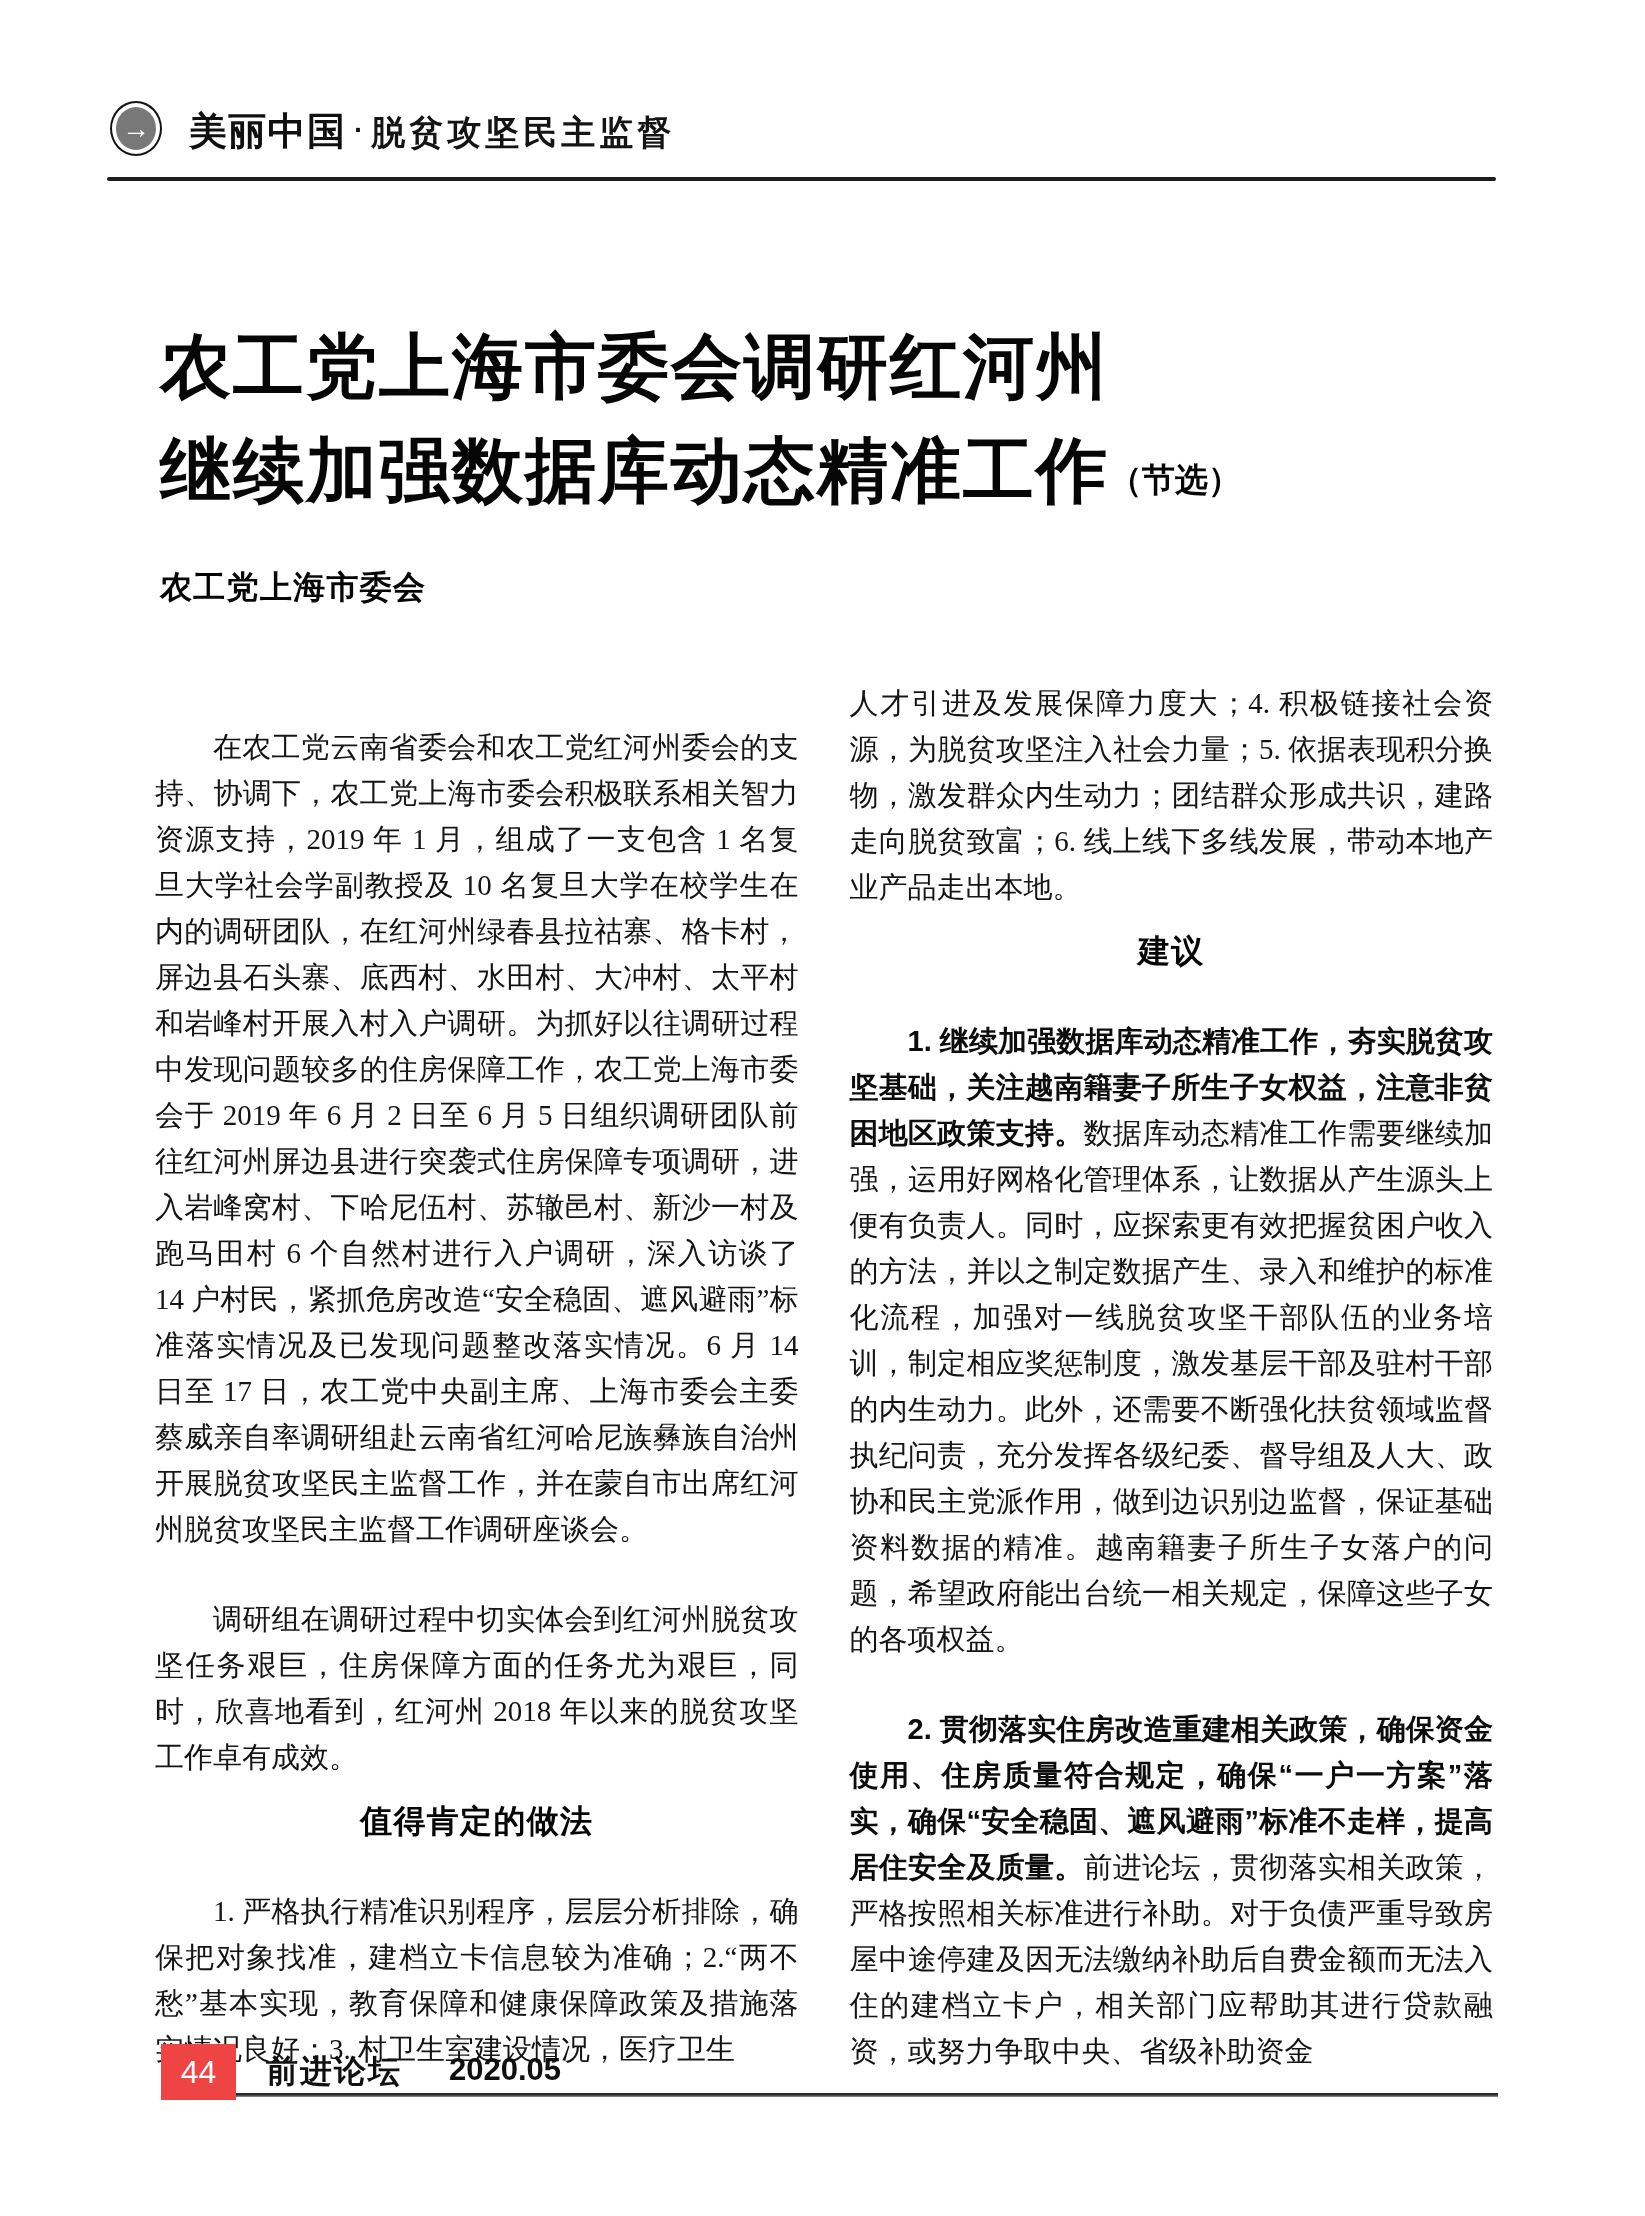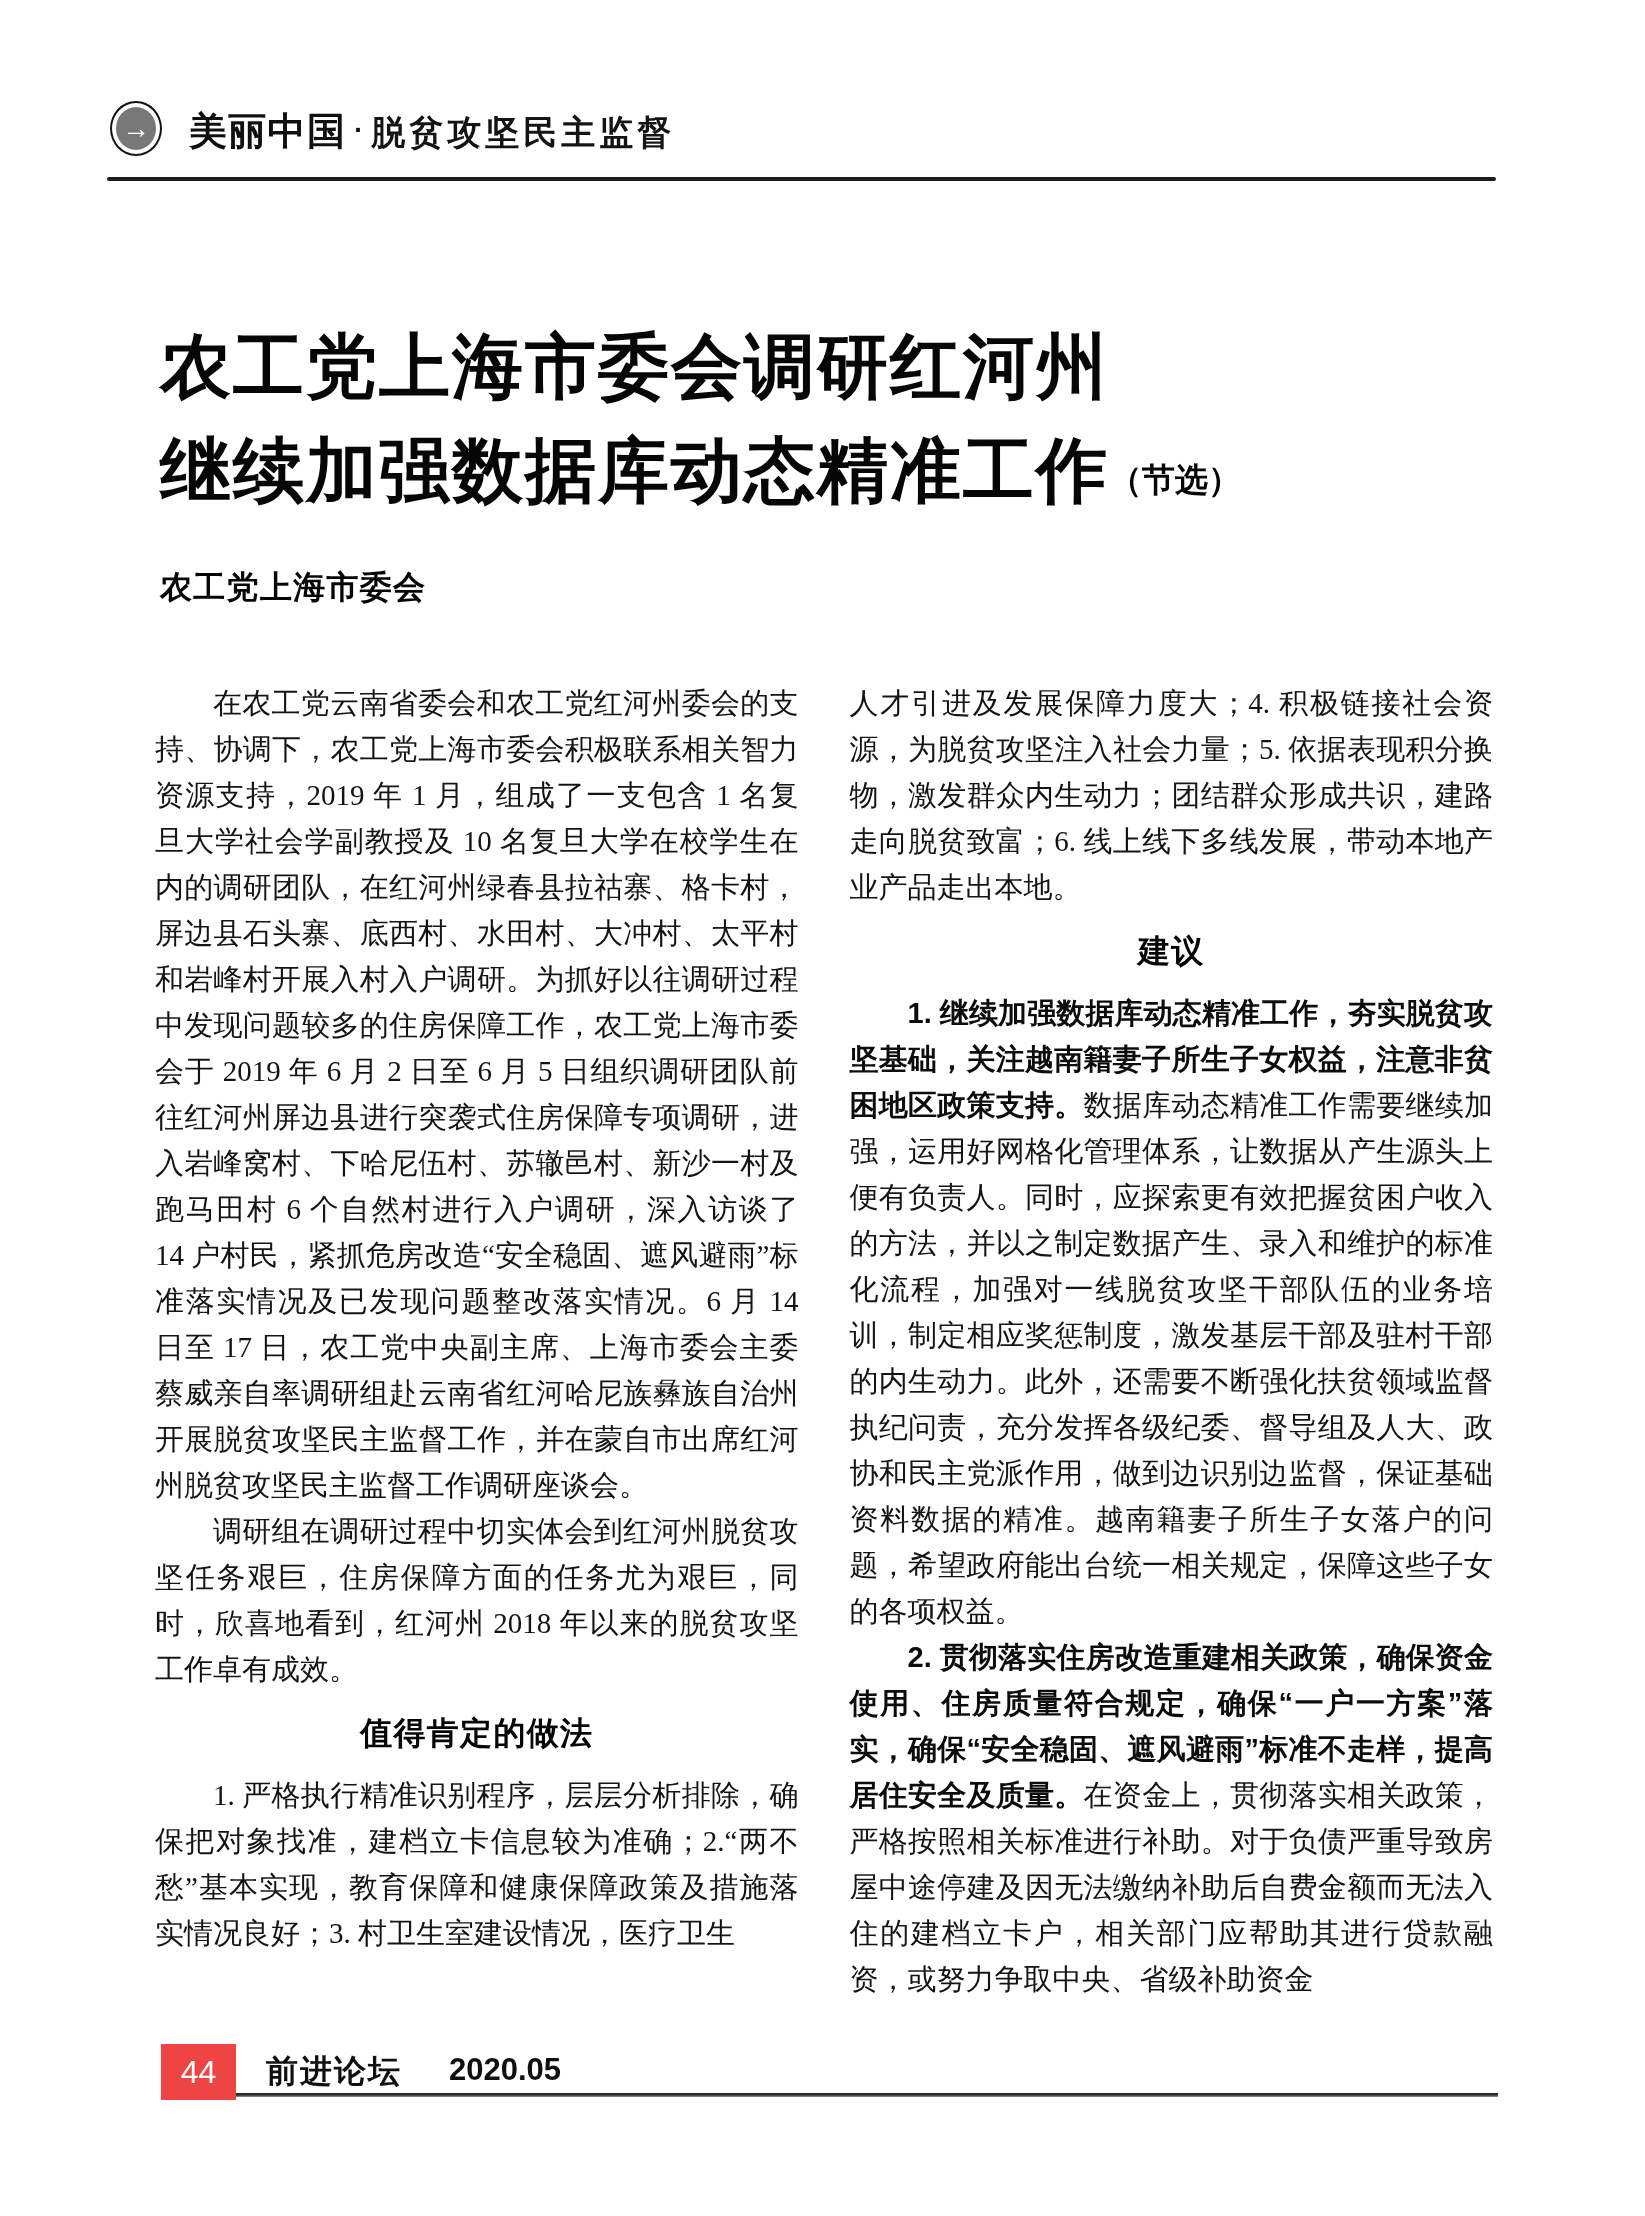--- a/index.html
+++ b/index.html
@@ -55,21 +55,21 @@
   .columns{
     position:absolute;left:155px;top:680px;width:1338px;
     display:flex;gap:51px;
   }
   .column{width:644px;}
   .para{
     margin:0;text-align:justify;
     font-size:29px;line-height:46px;color:#141414;
     font-family:"Liberation Serif","DejaVu Serif",serif;
   }
-  .para.indent{text-indent:2em;}
+  .para.indent{text-indent:2em;margin-top:44px;}
   .seg.bold{
     font-family:"Liberation Sans","DejaVu Sans",sans-serif;
     font-weight:700;color:#0c0c0c;
   }
   .section-heading{
     text-align:center;font-size:32px;font-weight:800;line-height:46px;
     margin:17.5px 0 16px 0;color:#060606;letter-spacing:1.3px;
     font-family:"DejaVu Serif","Liberation Serif",serif;
   }
   
@@ -114,21 +114,21 @@
   <div class="column">
       <p class="para indent"><span class="seg">在农工党云南省委会和农工党红河州委会的支持、协调下，农工党上海市委会积极联系相关智力资源支持，2019 年 1 月，组成了一支包含 1 名复旦大学社会学副教授及 10 名复旦大学在校学生在内的调研团队，在红河州绿春县拉祜寨、格卡村，屏边县石头寨、底西村、水田村、大冲村、太平村和岩峰村开展入村入户调研。为抓好以往调研过程中发现问题较多的住房保障工作，农工党上海市委会于 2019 年 6 月 2 日至 6 月 5 日组织调研团队前往红河州屏边县进行突袭式住房保障专项调研，进入岩峰窝村、下哈尼伍村、苏辙邑村、新沙一村及跑马田村 6 个自然村进行入户调研，深入访谈了 14 户村民，紧抓危房改造“安全稳固、遮风避雨”标准落实情况及已发现问题整改落实情况。6 月 14 日至 17 日，农工党中央副主席、上海市委会主委蔡威亲自率调研组赴云南省红河哈尼族彝族自治州开展脱贫攻坚民主监督工作，并在蒙自市出席红河州脱贫攻坚民主监督工作调研座谈会。</span></p>
       <p class="para indent"><span class="seg">调研组在调研过程中切实体会到红河州脱贫攻坚任务艰巨，住房保障方面的任务尤为艰巨，同时，欣喜地看到，红河州 2018 年以来的脱贫攻坚工作卓有成效。</span></p>
       <div class="section-heading">值得肯定的做法</div>
       <p class="para indent"><span class="seg">1. 严格执行精准识别程序，层层分析排除，确保把对象找准，建档立卡信息较为准确；2.“两不愁”基本实现，教育保障和健康保障政策及措施落实情况良好；3. 村卫生室建设情况，医疗卫生</span></p>
     </div>
   <div class="column">
       <p class="para"><span class="seg">人才引进及发展保障力度大；4. 积极链接社会资源，为脱贫攻坚注入社会力量；5. 依据表现积分换物，激发群众内生动力；团结群众形成共识，建路走向脱贫致富；6. 线上线下多线发展，带动本地产业产品走出本地。</span></p>
       <div class="section-heading">建议</div>
       <p class="para indent"><span class="seg bold">1. 继续加强数据库动态精准工作，夯实脱贫攻坚基础，关注越南籍妻子所生子女权益，注意非贫困地区政策支持。</span><span class="seg">数据库动态精准工作需要继续加强，运用好网格化管理体系，让数据从产生源头上便有负责人。同时，应探索更有效把握贫困户收入的方法，并以之制定数据产生、录入和维护的标准化流程，加强对一线脱贫攻坚干部队伍的业务培训，制定相应奖惩制度，激发基层干部及驻村干部的内生动力。此外，还需要不断强化扶贫领域监督执纪问责，充分发挥各级纪委、督导组及人大、政协和民主党派作用，做到边识别边监督，保证基础资料数据的精准。越南籍妻子所生子女落户的问题，希望政府能出台统一相关规定，保障这些子女的各项权益。</span></p>
-      <p class="para indent"><span class="seg bold">2. 贯彻落实住房改造重建相关政策，确保资金使用、住房质量符合规定，确保“一户一方案”落实，确保“安全稳固、遮风避雨”标准不走样，提高居住安全及质量。</span><span class="seg">在资金上，贯彻落实相关政策，严格按照相关标准进行补助。对于负债严重导致房屋中途停建及因无法缴纳补助后自费金额而无法入住的建档立卡户，相关部门应帮助其进行贷款融资，或努力争取中央、省级补助资金</span></p>
+      <p class="para indent"><span class="seg bold">2. 贯彻落实住房改造重建相关政策，确保资金使用、住房质量符合规定，确保“一户一方案”落实，确保“安全稳固、遮风避雨”标准不走样，提高居住安全及质量。</span><span class="seg">前进论坛，贯彻落实相关政策，严格按照相关标准进行补助。对于负债严重导致房屋中途停建及因无法缴纳补助后自费金额而无法入住的建档立卡户，相关部门应帮助其进行贷款融资，或努力争取中央、省级补助资金</span></p>
     </div>
 </div>
 
 <div class="footer-box">
   <span>44</span>
 </div>
 <div class="footer-journal">前进论坛</div>
 <div class="footer-issue">2020.05</div>
 <div class="footer-rule"></div>
 

